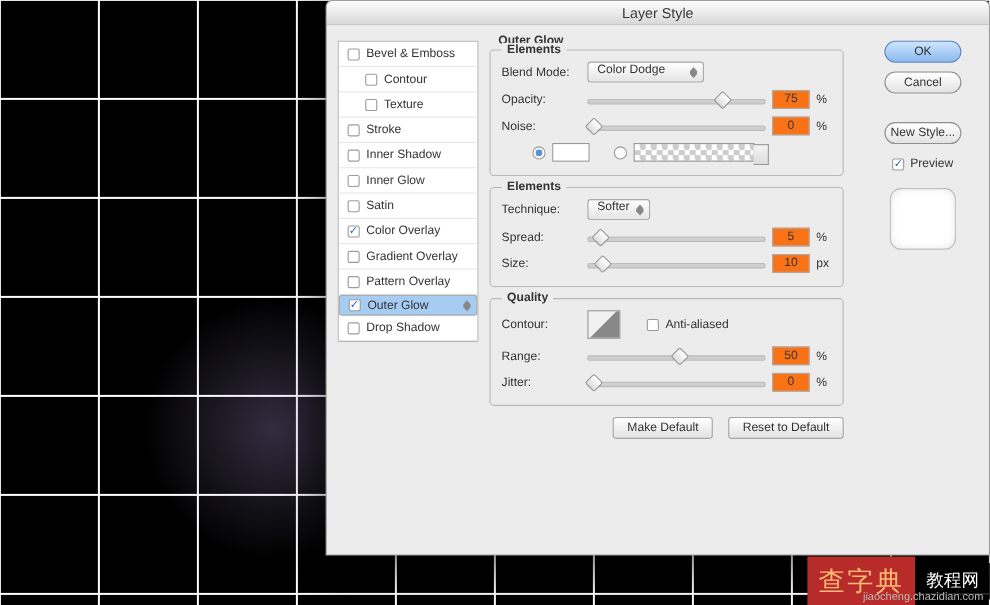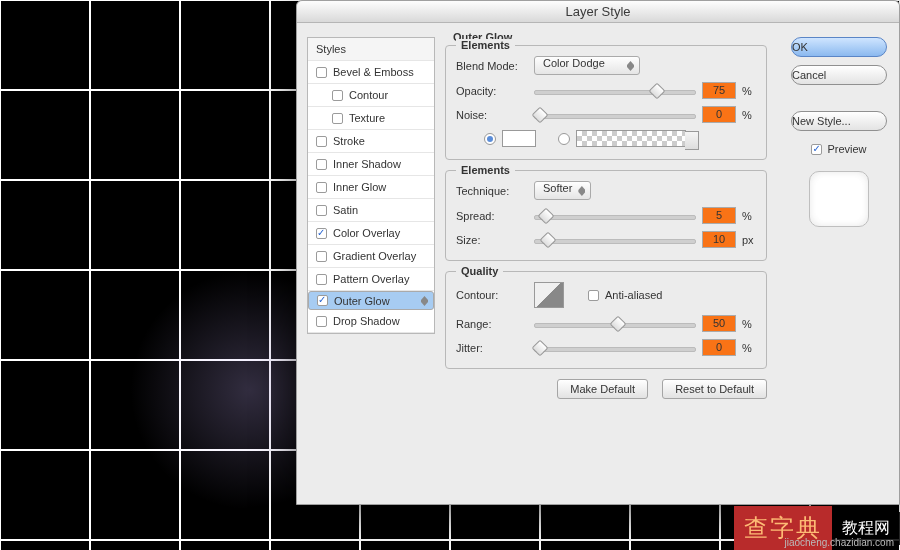--- a/index.html
+++ b/index.html
@@ -32,41 +32,40 @@
 .unit{width:14px}
 .radio{width:12px;height:12px;border:1px solid #999;border-radius:50%;background:#fff;display:inline-block;position:relative}
 .radio.on::after{content:"";position:absolute;inset:2px;border-radius:50%;background:#5b8dd8}
 .swatch{width:34px;height:17px;border:1px solid #999;background:#fff}
 .grad{width:110px;height:17px;border:1px solid #999;background:repeating-conic-gradient(#ccc 0 25%,#fff 0 50%) 0 0/10px 10px;position:relative}
 .grad::after{content:"";position:absolute;right:-14px;top:0;width:13px;height:17px;border:1px solid #999;border-left:none;background:linear-gradient(#f5f5f5,#ddd)}
 .contour{width:30px;height:26px;border:1px solid #999;background:linear-gradient(135deg,#f0f0f0 48%,#888 50%)}
 .btn{background:linear-gradient(#fff,#e2e2e2);border:1px solid #a5a5a5;border-radius:3px;height:20px;padding:0 12px;line-height:18px;display:inline-block;text-align:center}
 .btns{display:flex;gap:14px;justify-content:flex-end;margin-top:4px}
 .col-right{position:absolute;right:10px;top:14px;width:100px;display:flex;flex-direction:column;gap:8px;align-items:center}
-.rbtn{width:96px;height:20px;background:linear-gradient(#fff,#e3e3e3);border:1px solid #909090;border-radius:10px;text-align:left;line-height:18px}
+.rbtn{width:70px;height:20px;background:linear-gradient(#fff,#e3e3e3);border:1px solid #909090;border-radius:10px;text-align:center;line-height:18px}
 .rbtn.primary{background:linear-gradient(#cfe5ff,#8bb9ef);border-color:#5a85c6}
 .prev{display:flex;align-items:center;gap:5px;margin-top:4px}
 .prevbox{width:60px;height:56px;background:#fff;border:1px solid #bbb;border-radius:10px;margin-top:8px;box-shadow:0 0 8px rgba(0,0,0,.1) inset;position:relative}
 .prevbox::after{content:"";position:absolute;inset:6px;border-radius:8px;background:#fff;box-shadow:0 0 10px rgba(255,255,255,.9)}
 .watermark{position:absolute;right:0;bottom:0;display:flex;align-items:center}
 .wm-badge{background:#b82b2b;color:#fdba74;padding:6px 10px;font-size:24px;font-weight:normal;letter-spacing:2px}
 .wm-txt{background:rgba(0,0,0,.85);color:#fff;padding:6px 10px;font-size:16px}
 .wm-url{position:absolute;right:6px;bottom:2px;color:#bbb;font-size:10px}
 </style>
 </head>
 <body>
 <div class="grid-bg"></div>
 <div class="grid-glow"></div>
 
 <div class="dialog">
   <div class="titlebar">Layer Style</div>
   <div class="body">
 
     <div class="col-left">
-      <div class="row head">Styles</div>
       <div id="sidebar-items">
           <div class="row">
             <span class="cb"></span>
             <span>Bevel &amp; Emboss</span>
           </div>
           <div class="row sub">
             <span class="cb"></span>
             <span>Contour</span>
           </div>
           <div class="row sub">

